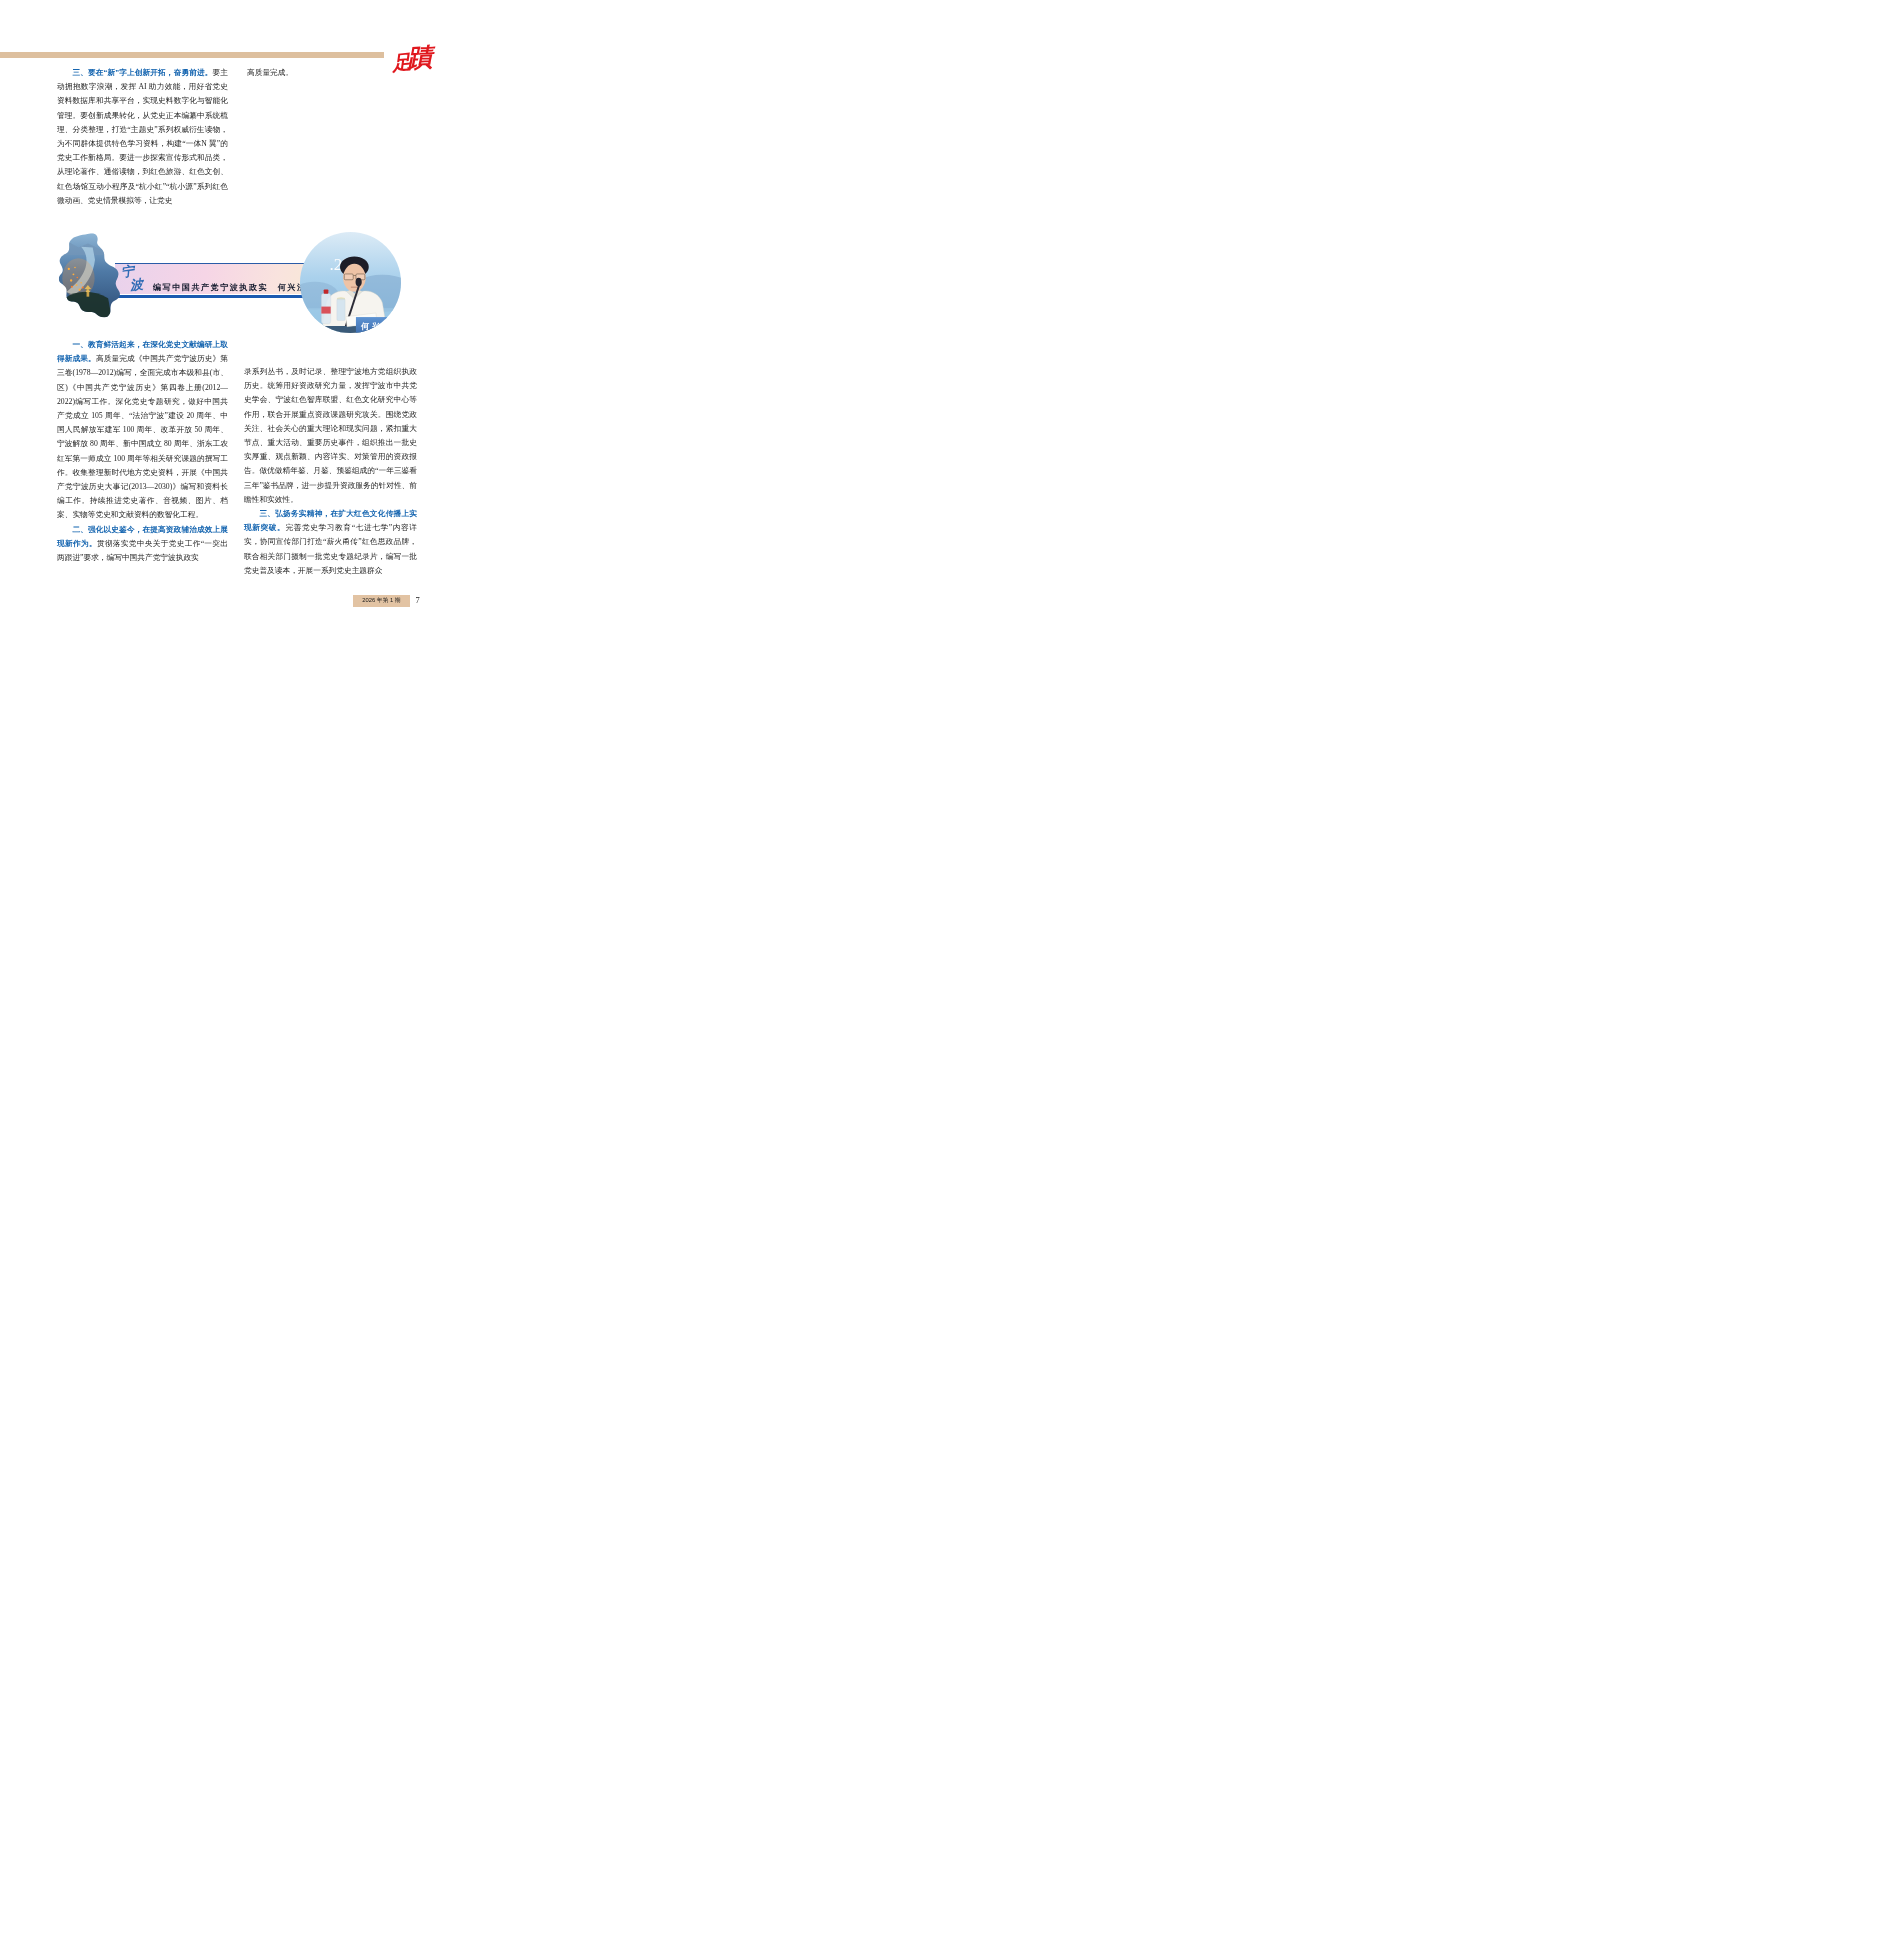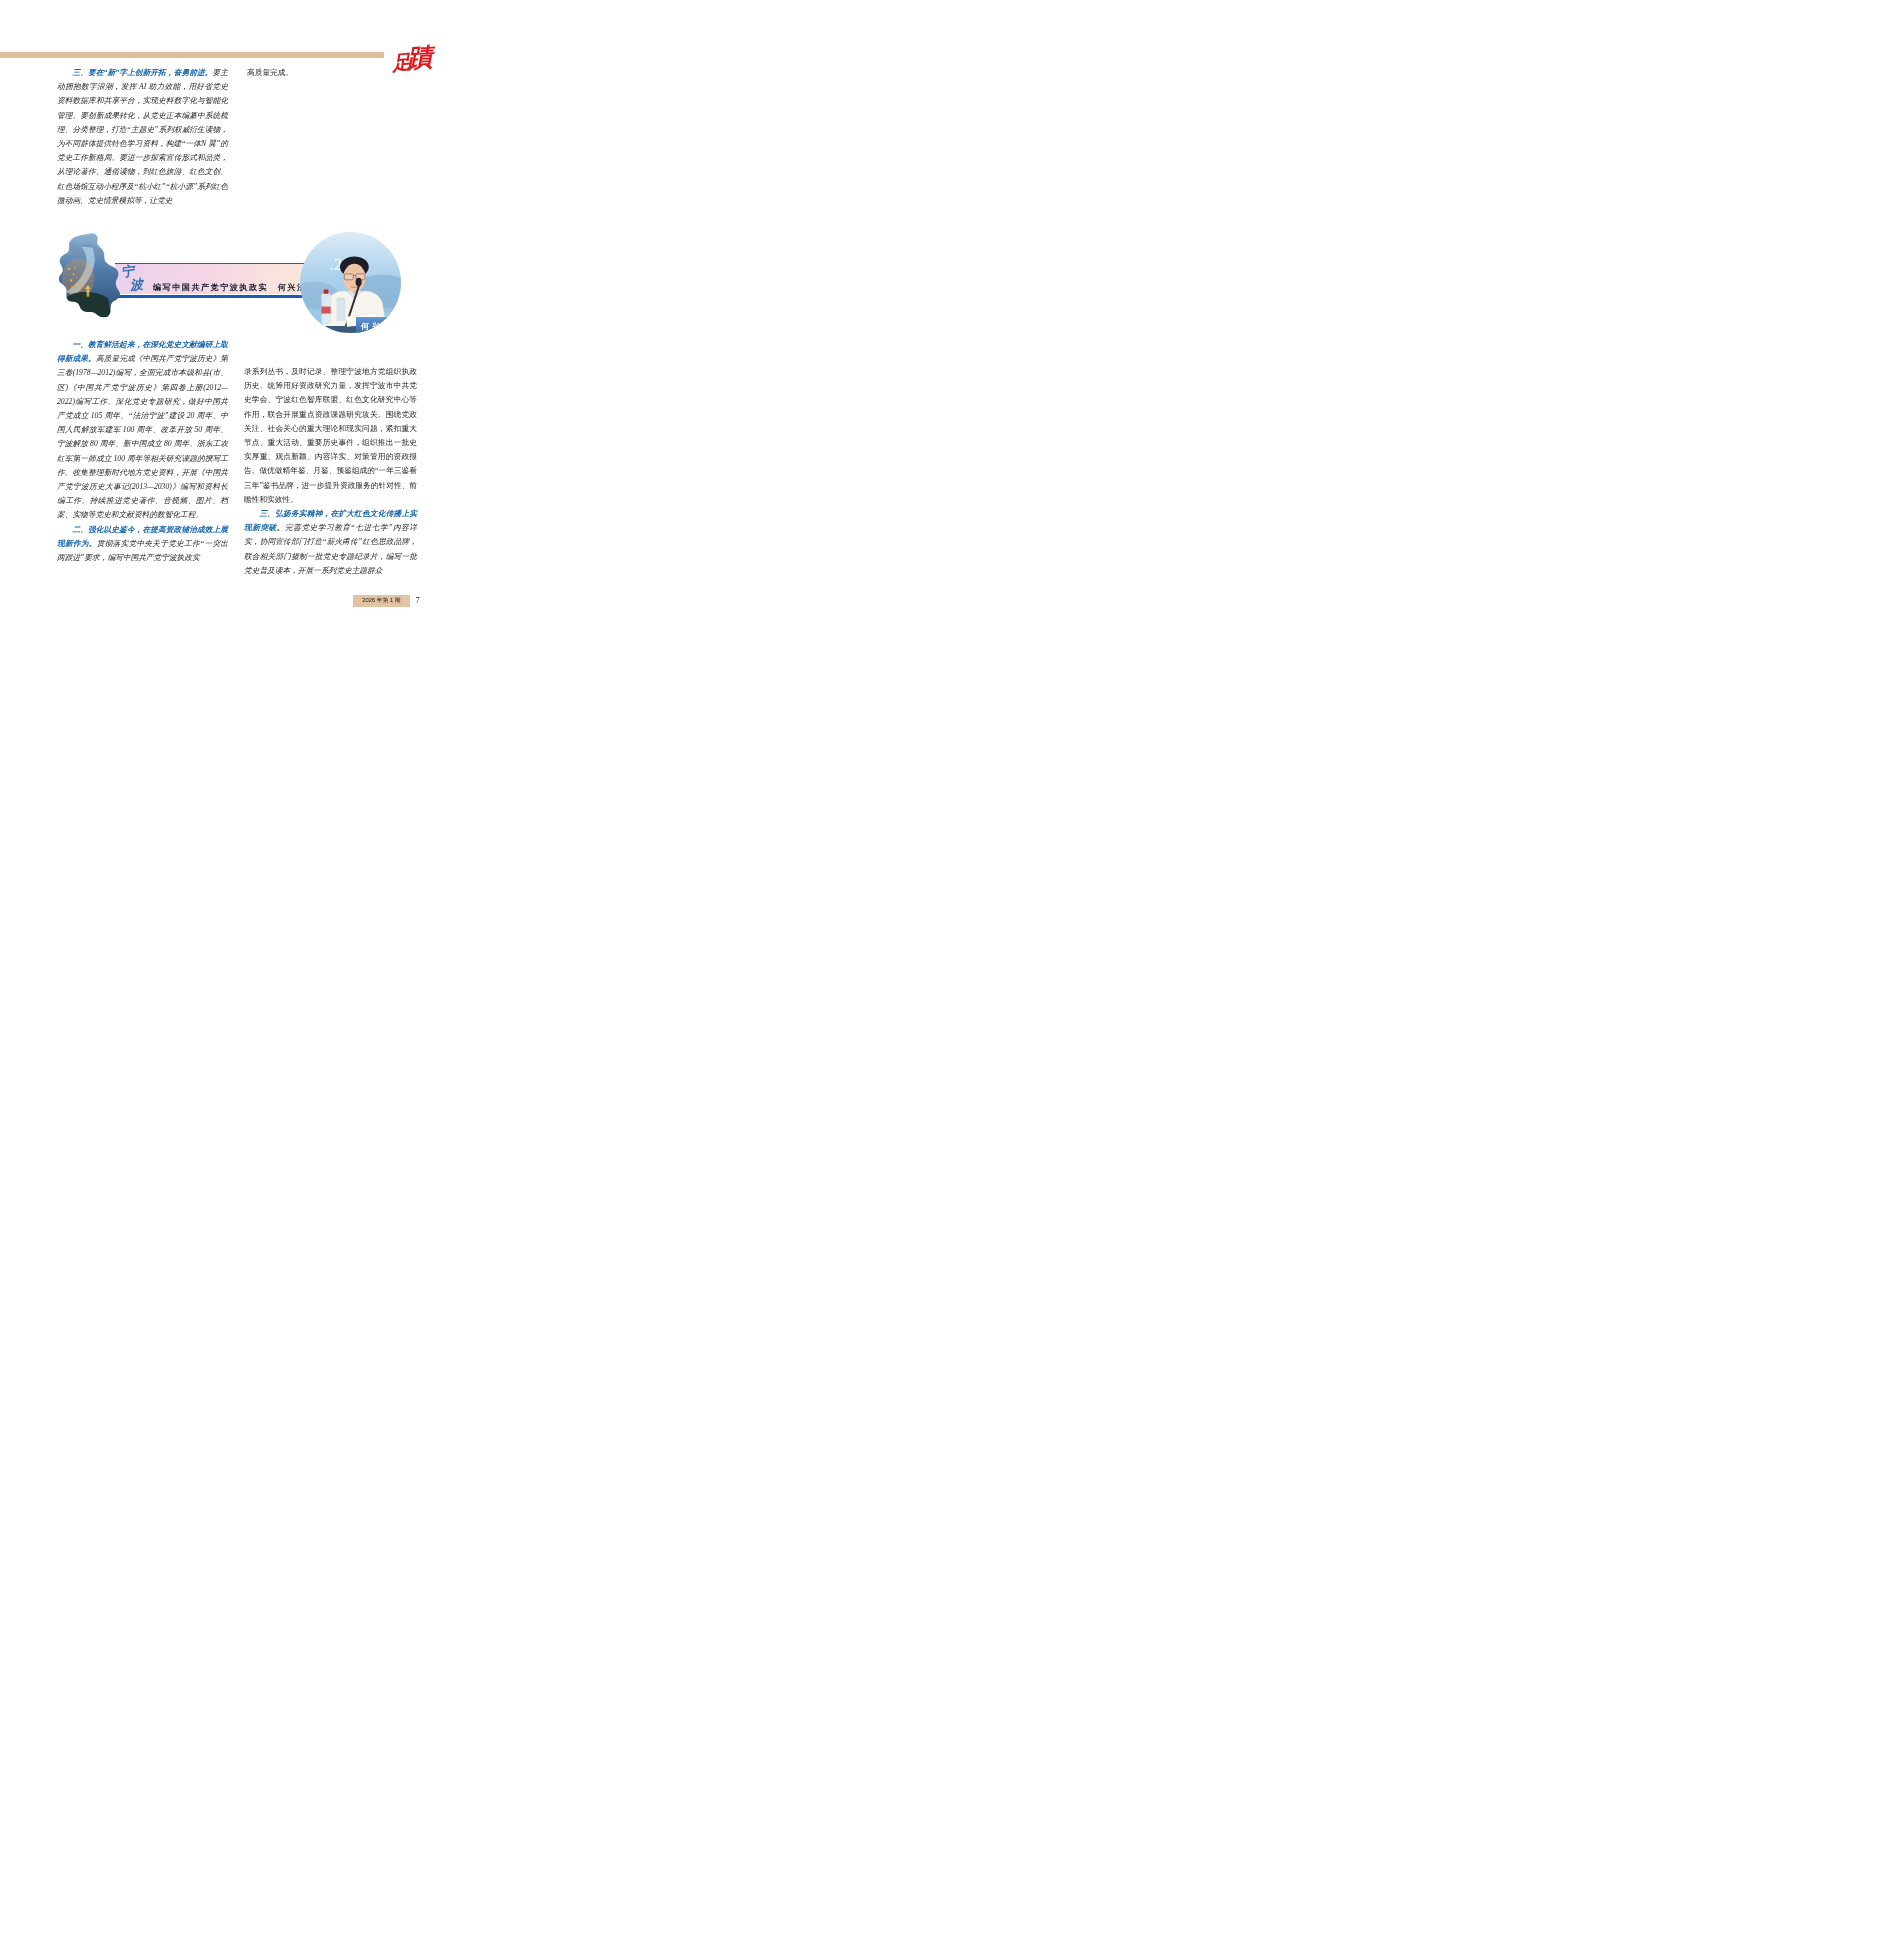--- a/index.html
+++ b/index.html
@@ -7,21 +7,21 @@
         font-family:"Liberation Serif","DejaVu Serif",serif;}
   
   .top-band{position:absolute;left:0;top:52px;width:384px;height:6.2px;background:#ddbf9e;}
   .logo-char{position:absolute;color:#e0181e;font-weight:bold;font-style:italic;
              font-family:"Liberation Serif","DejaVu Serif",serif;line-height:1;}
   .logo-c1{left:392px;top:53px;font-size:19.4px;transform:rotate(-6deg);}
   .logo-c2{left:407px;top:45px;font-size:25px;transform:rotate(-3deg);}
   
   .col{position:absolute;text-align:justify;font-size:7.7px;line-height:14.2px;color:#1c1c1c;}
   .col p{margin:0;}
-  .col p.indent{text-indent:2em;font-style:italic;}
+  .col p.indent{text-indent:2em;}
   .lead{font-family:"Liberation Sans","DejaVu Sans",sans-serif;font-weight:bold;color:#1565b0;}
   #col-top-left{left:57px;top:66px;width:171px;}
   #col-top-right{left:247px;top:66px;width:173px;}
   #col-main-left{left:57px;top:338px;width:171px;}
   #col-main-right{left:244px;top:365px;width:173px;}
   
   .banner-line{position:absolute;left:115px;top:263px;width:237px;height:1.2px;background:#2a5ca8;}
   .banner-band{position:absolute;left:115px;top:264px;width:237px;height:30px;
                background:linear-gradient(100deg,#e9d2ec 0%,#f6d5e6 38%,#f9e3de 68%,#f9edcf 100%);}
   .banner-bar{position:absolute;left:115px;top:295px;width:237px;height:2.7px;background:#1b5ab0;}

